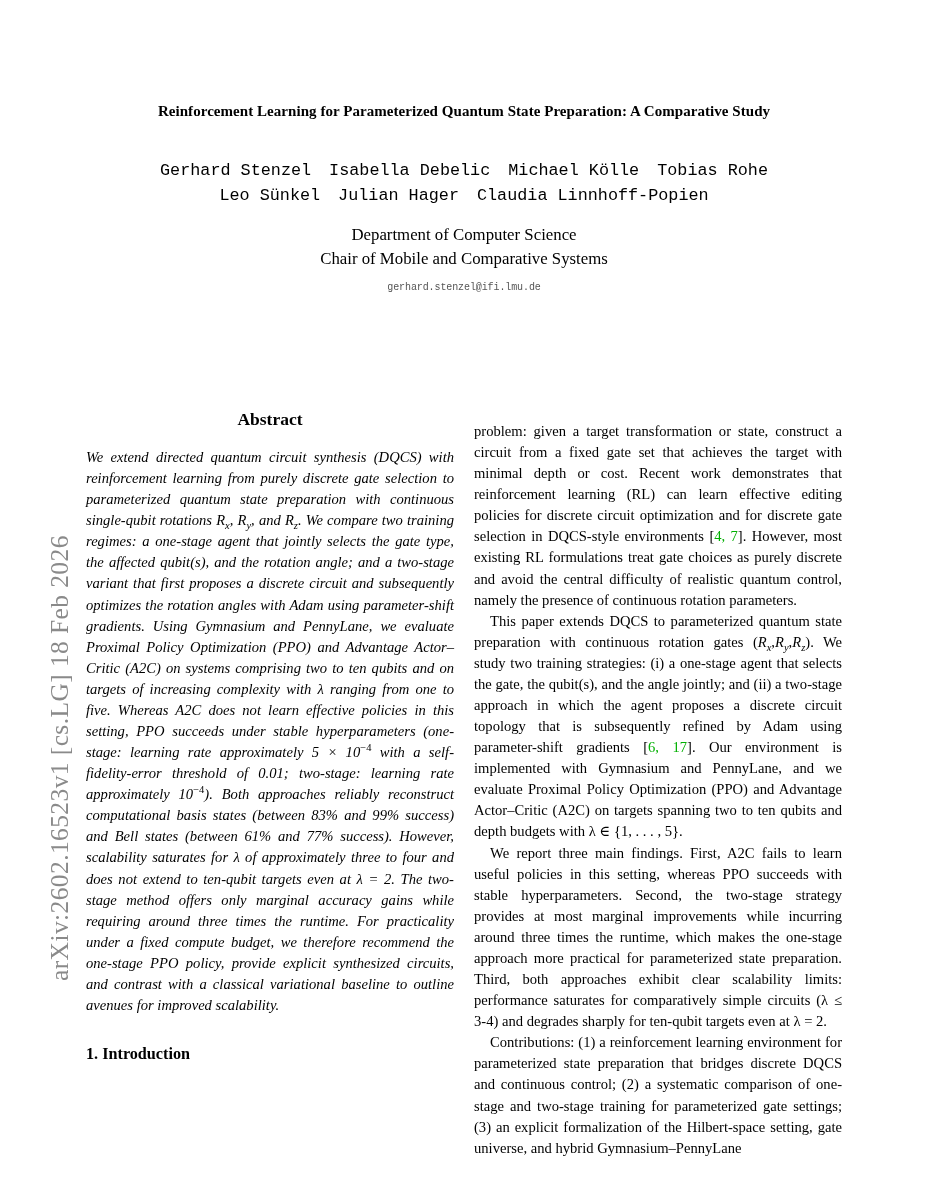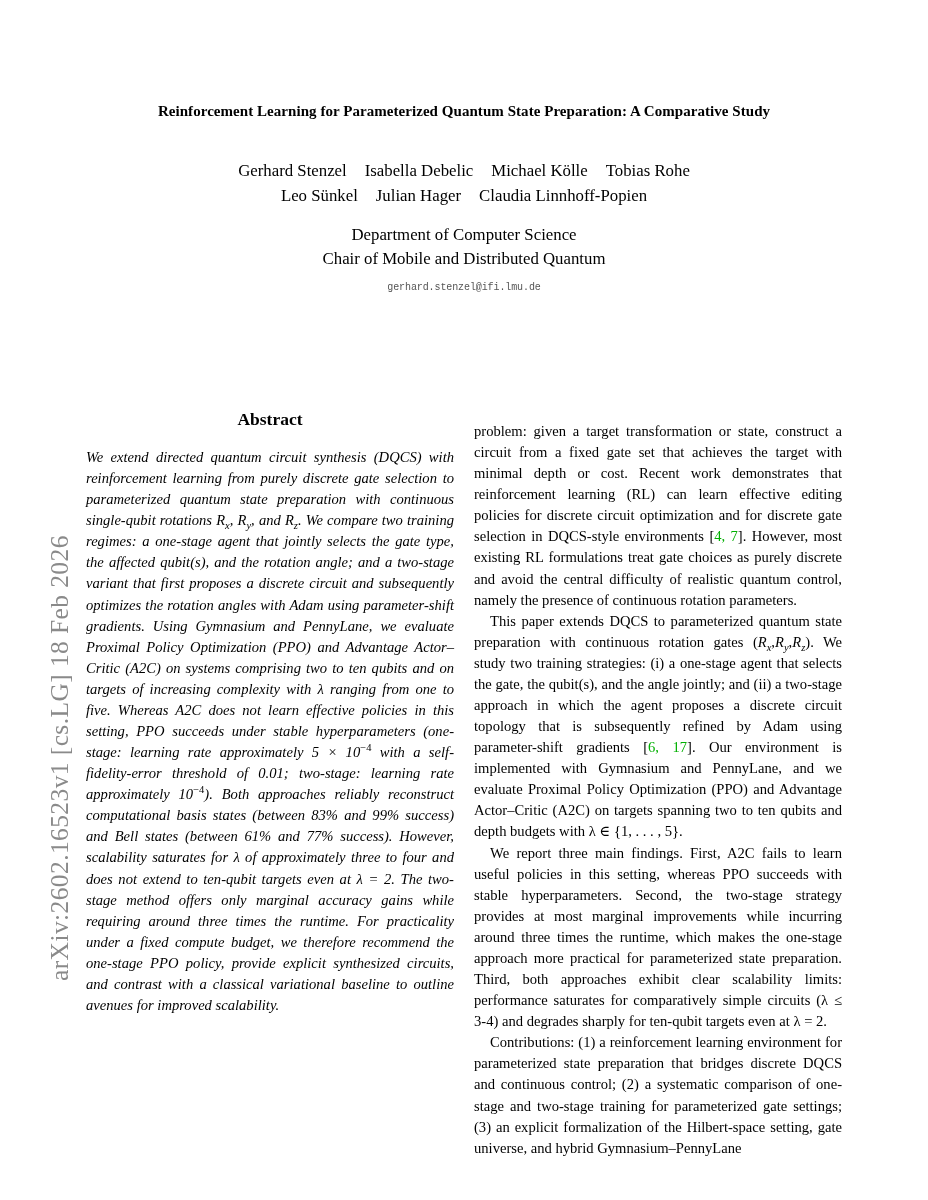--- a/index.html
+++ b/index.html
@@ -60,20 +60,21 @@
   }
 
   #authors {
     margin-top: 37px;
     text-align: center;
     font-size: 16.8px;
     line-height: 1.47;
   }
   #authors .author-row {
     white-space: nowrap;
+    font-family: Liberation Mono, monospace;
   }
   #authors .author {
     display: inline-block;
     margin: 0 9px;
   }
 
   #affiliation {
     margin-top: 14px;
     text-align: center;
     font-size: 16.8px;
@@ -168,33 +169,34 @@
     <div class="author-row">
       <span class="author">Gerhard Stenzel</span><span class="author">Isabella Debelic</span><span class="author">Michael Kölle</span><span class="author">Tobias Rohe</span>
     </div>
     <div class="author-row">
       <span class="author">Leo Sünkel</span><span class="author">Julian Hager</span><span class="author">Claudia Linnhoff-Popien</span>
     </div>
   </div>
 
   <div id="affiliation">
     <span class="aff-line">Department of Computer Science</span>
-    <span class="aff-line">Chair of Mobile and Distributed Quantum</span>
+    <span class="aff-line">Chair of Mobile and Comparative Systems</span>
   </div>
 
   <div id="email">gerhard.stenzel@ifi.lmu.de</div>
 
   <div id="columns">
 
     <div class="column">
 
       <h2 class="abstract-heading">Abstract</h2>
 
       <p class="abstract-body"><span>We extend directed quantum circuit synthesis (DQCS) with reinforcement learning from purely discrete gate selection to parameterized quantum state preparation with continuous single-qubit rotations </span><span class="mi">R</span><sub class="mi">x</sub><span>, </span><span class="mi">R</span><sub class="mi">y</sub><span>, and </span><span class="mi">R</span><sub class="mi">z</sub><span>. We compare two training regimes: a one-stage agent that jointly selects the gate type, the affected qubit(s), and the rotation angle; and a two-stage variant that first proposes a discrete circuit and subsequently optimizes the rotation angles with Adam using parameter-shift gradients. Using Gymnasium and PennyLane, we evaluate Proximal Policy Optimization (PPO) and Advantage Actor–Critic (A2C) on systems comprising two to ten qubits and on targets of increasing complexity with λ ranging from one to five. Whereas A2C does not learn effective policies in this setting, PPO succeeds under stable hyperparameters (one-stage: learning rate approximately 5 × 10</span><sup class="mathup">−4</sup><span> with a self-fidelity-error threshold of 0.01; two-stage: learning rate approximately 10</span><sup class="mathup">−4</sup><span>). Both approaches reliably reconstruct computational basis states (between 83% and 99% success) and Bell states (between 61% and 77% success). However, scalability saturates for λ of approximately three to four and does not extend to ten-qubit targets even at λ = 2. The two-stage method offers only marginal accuracy gains while requiring around three times the runtime. For practicality under a fixed compute budget, we therefore recommend the one-stage PPO policy, provide explicit synthesized circuits, and contrast with a classical variational baseline to outline avenues for improved scalability.</span></p>
 
+      <h2 class="section-heading">1. Introduction</h2>
 
 
     </div>
 
     <div class="column">
 
       <p class="body-text right-first"><span>problem: given a target transformation or state, construct a circuit from a fixed gate set that achieves the target with minimal depth or cost. Recent work demonstrates that reinforcement learning (RL) can learn effective editing policies for discrete circuit optimization and for discrete gate selection in DQCS-style environments [</span><span class="cite">4, 7</span><span>]. However, most existing RL formulations treat gate choices as purely discrete and avoid the central difficulty of realistic quantum control, namely the presence of continuous rotation parameters.</span></p>
 
       <p class="body-text"><span>This paper extends DQCS to parameterized quantum state preparation with continuous rotation gates (</span><span class="mi">R</span><sub class="mi">x</sub><span>,</span><span class="mi">R</span><sub class="mi">y</sub><span>,</span><span class="mi">R</span><sub class="mi">z</sub><span>). We study two training strategies: (i) a one-stage agent that selects the gate, the qubit(s), and the angle jointly; and (ii) a two-stage approach in which the agent proposes a discrete circuit topology that is subsequently refined by Adam using parameter-shift gradients [</span><span class="cite">6, 17</span><span>]. Our environment is implemented with Gymnasium and PennyLane, and we evaluate Proximal Policy Optimization (PPO) and Advantage Actor–Critic (A2C) on targets spanning two to ten qubits and depth budgets with λ ∈ {1, . . . , 5}.</span></p>
 

